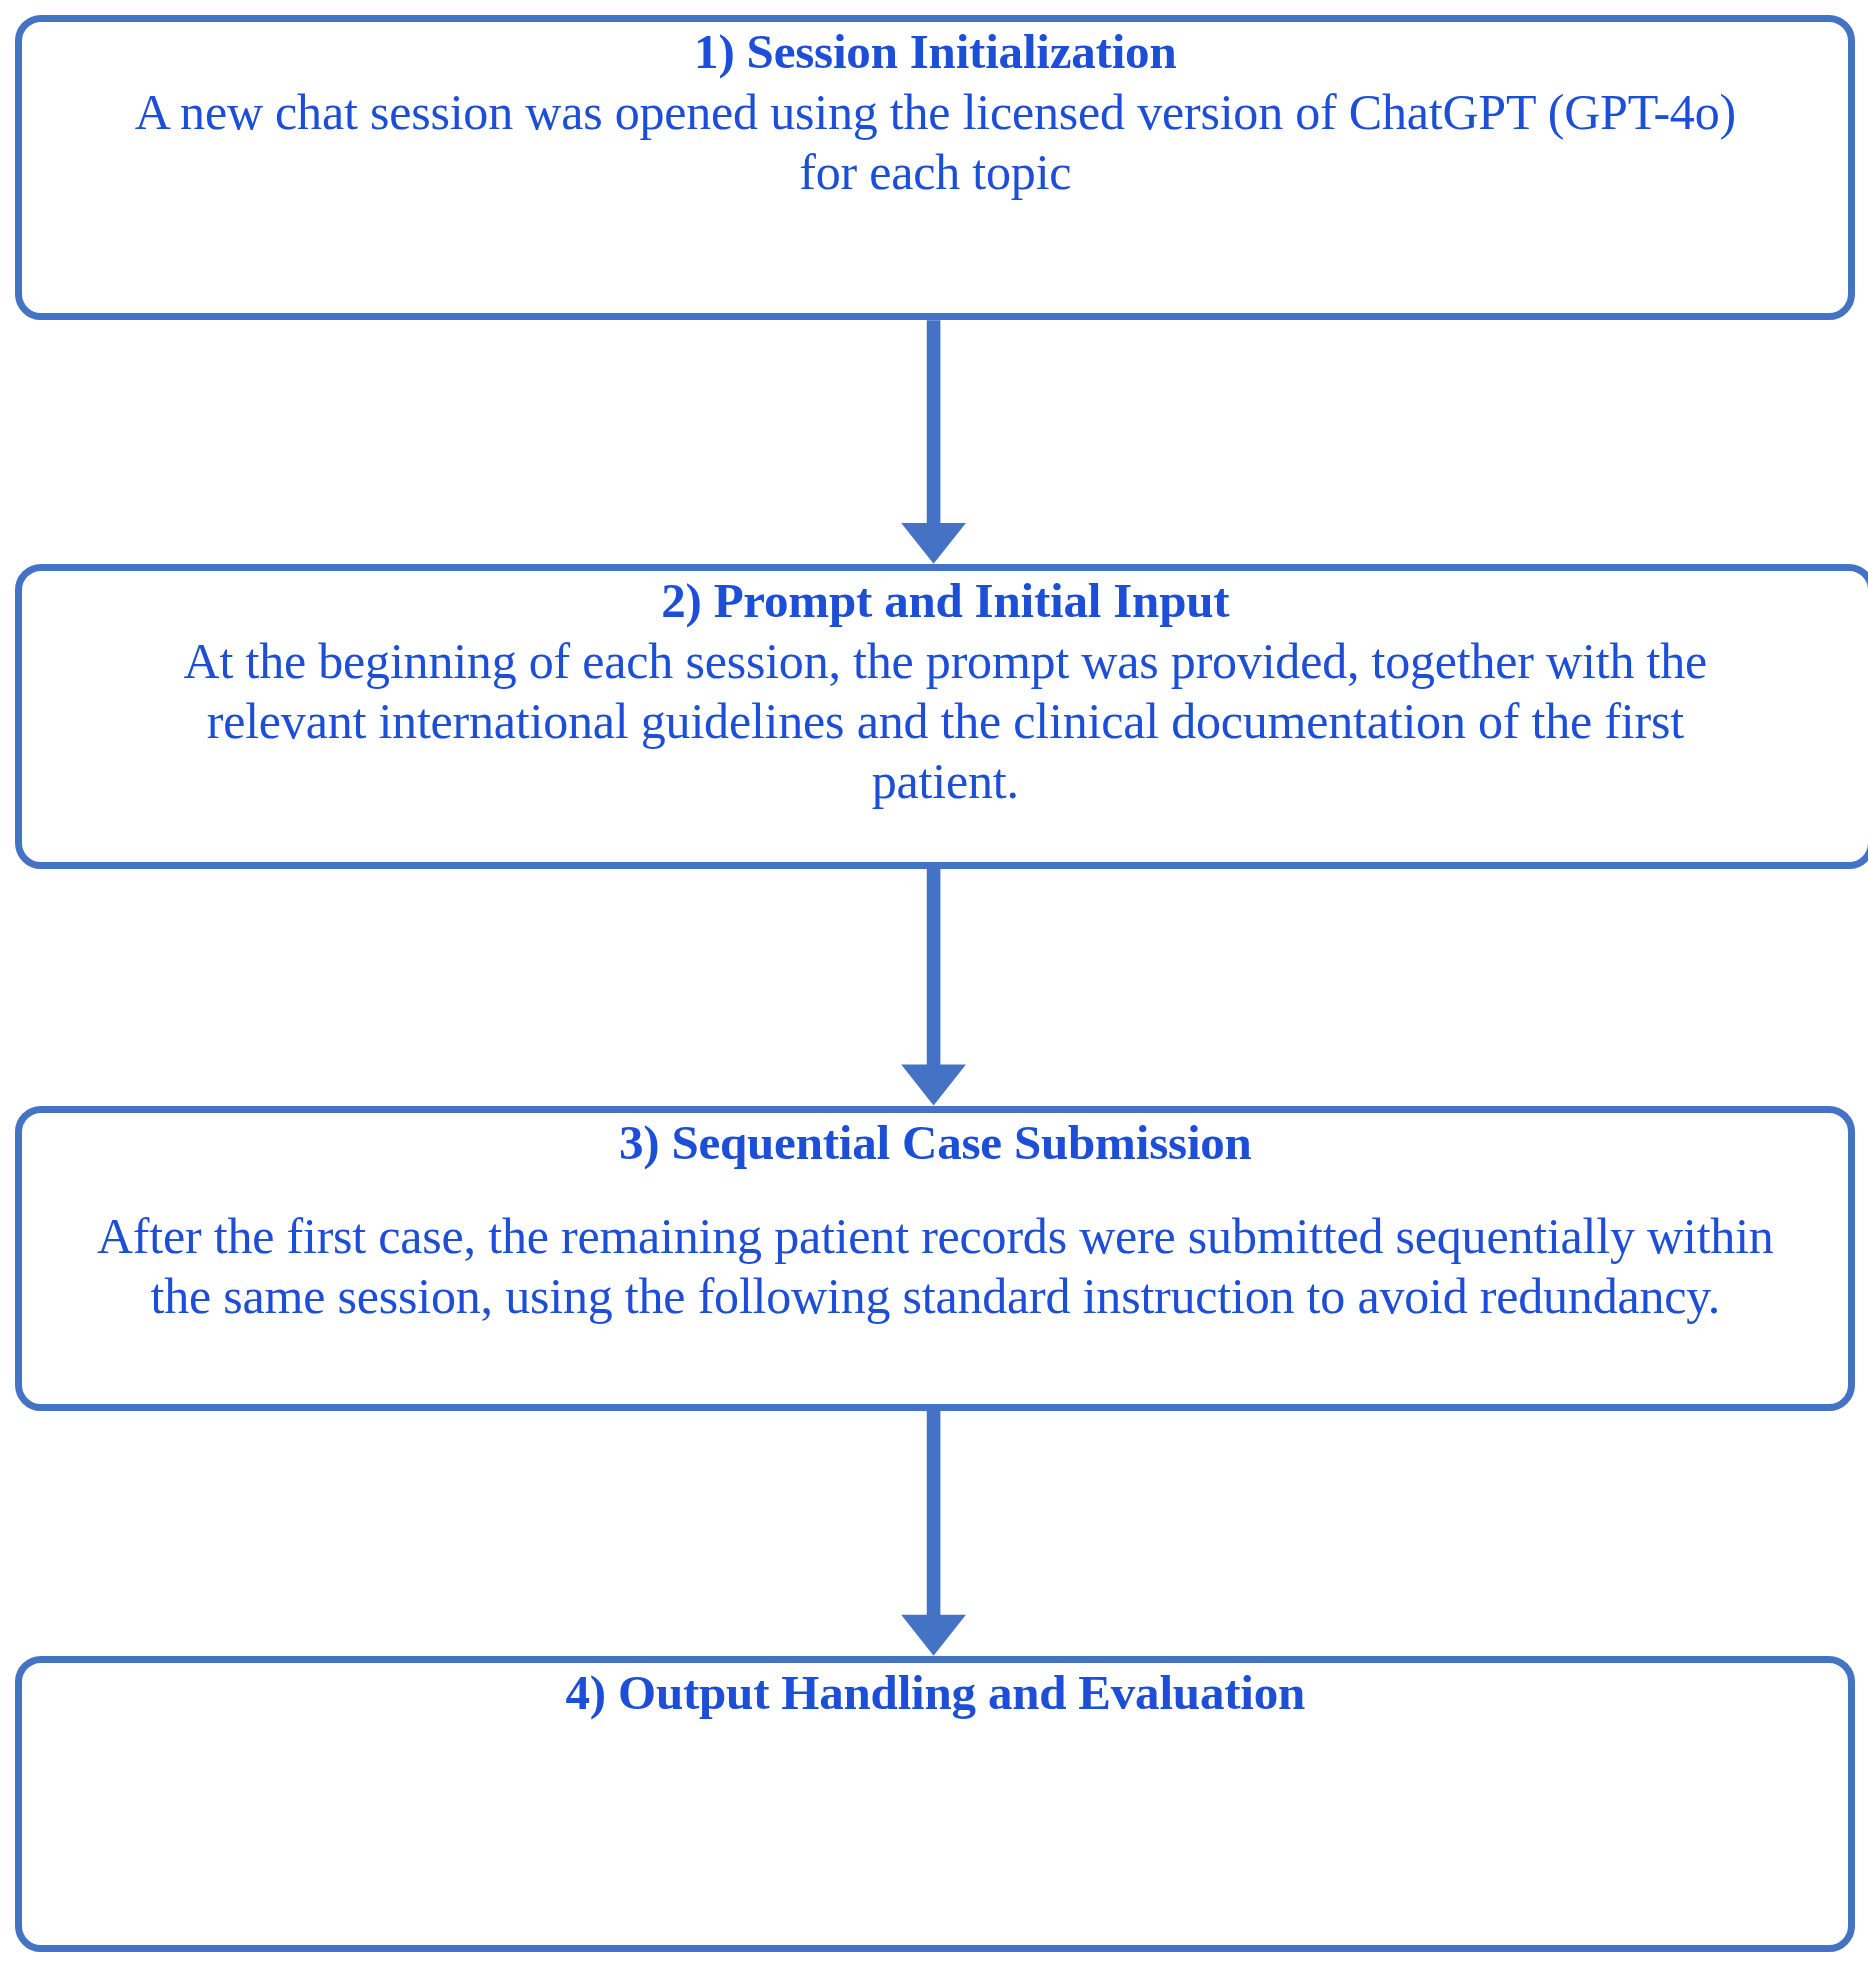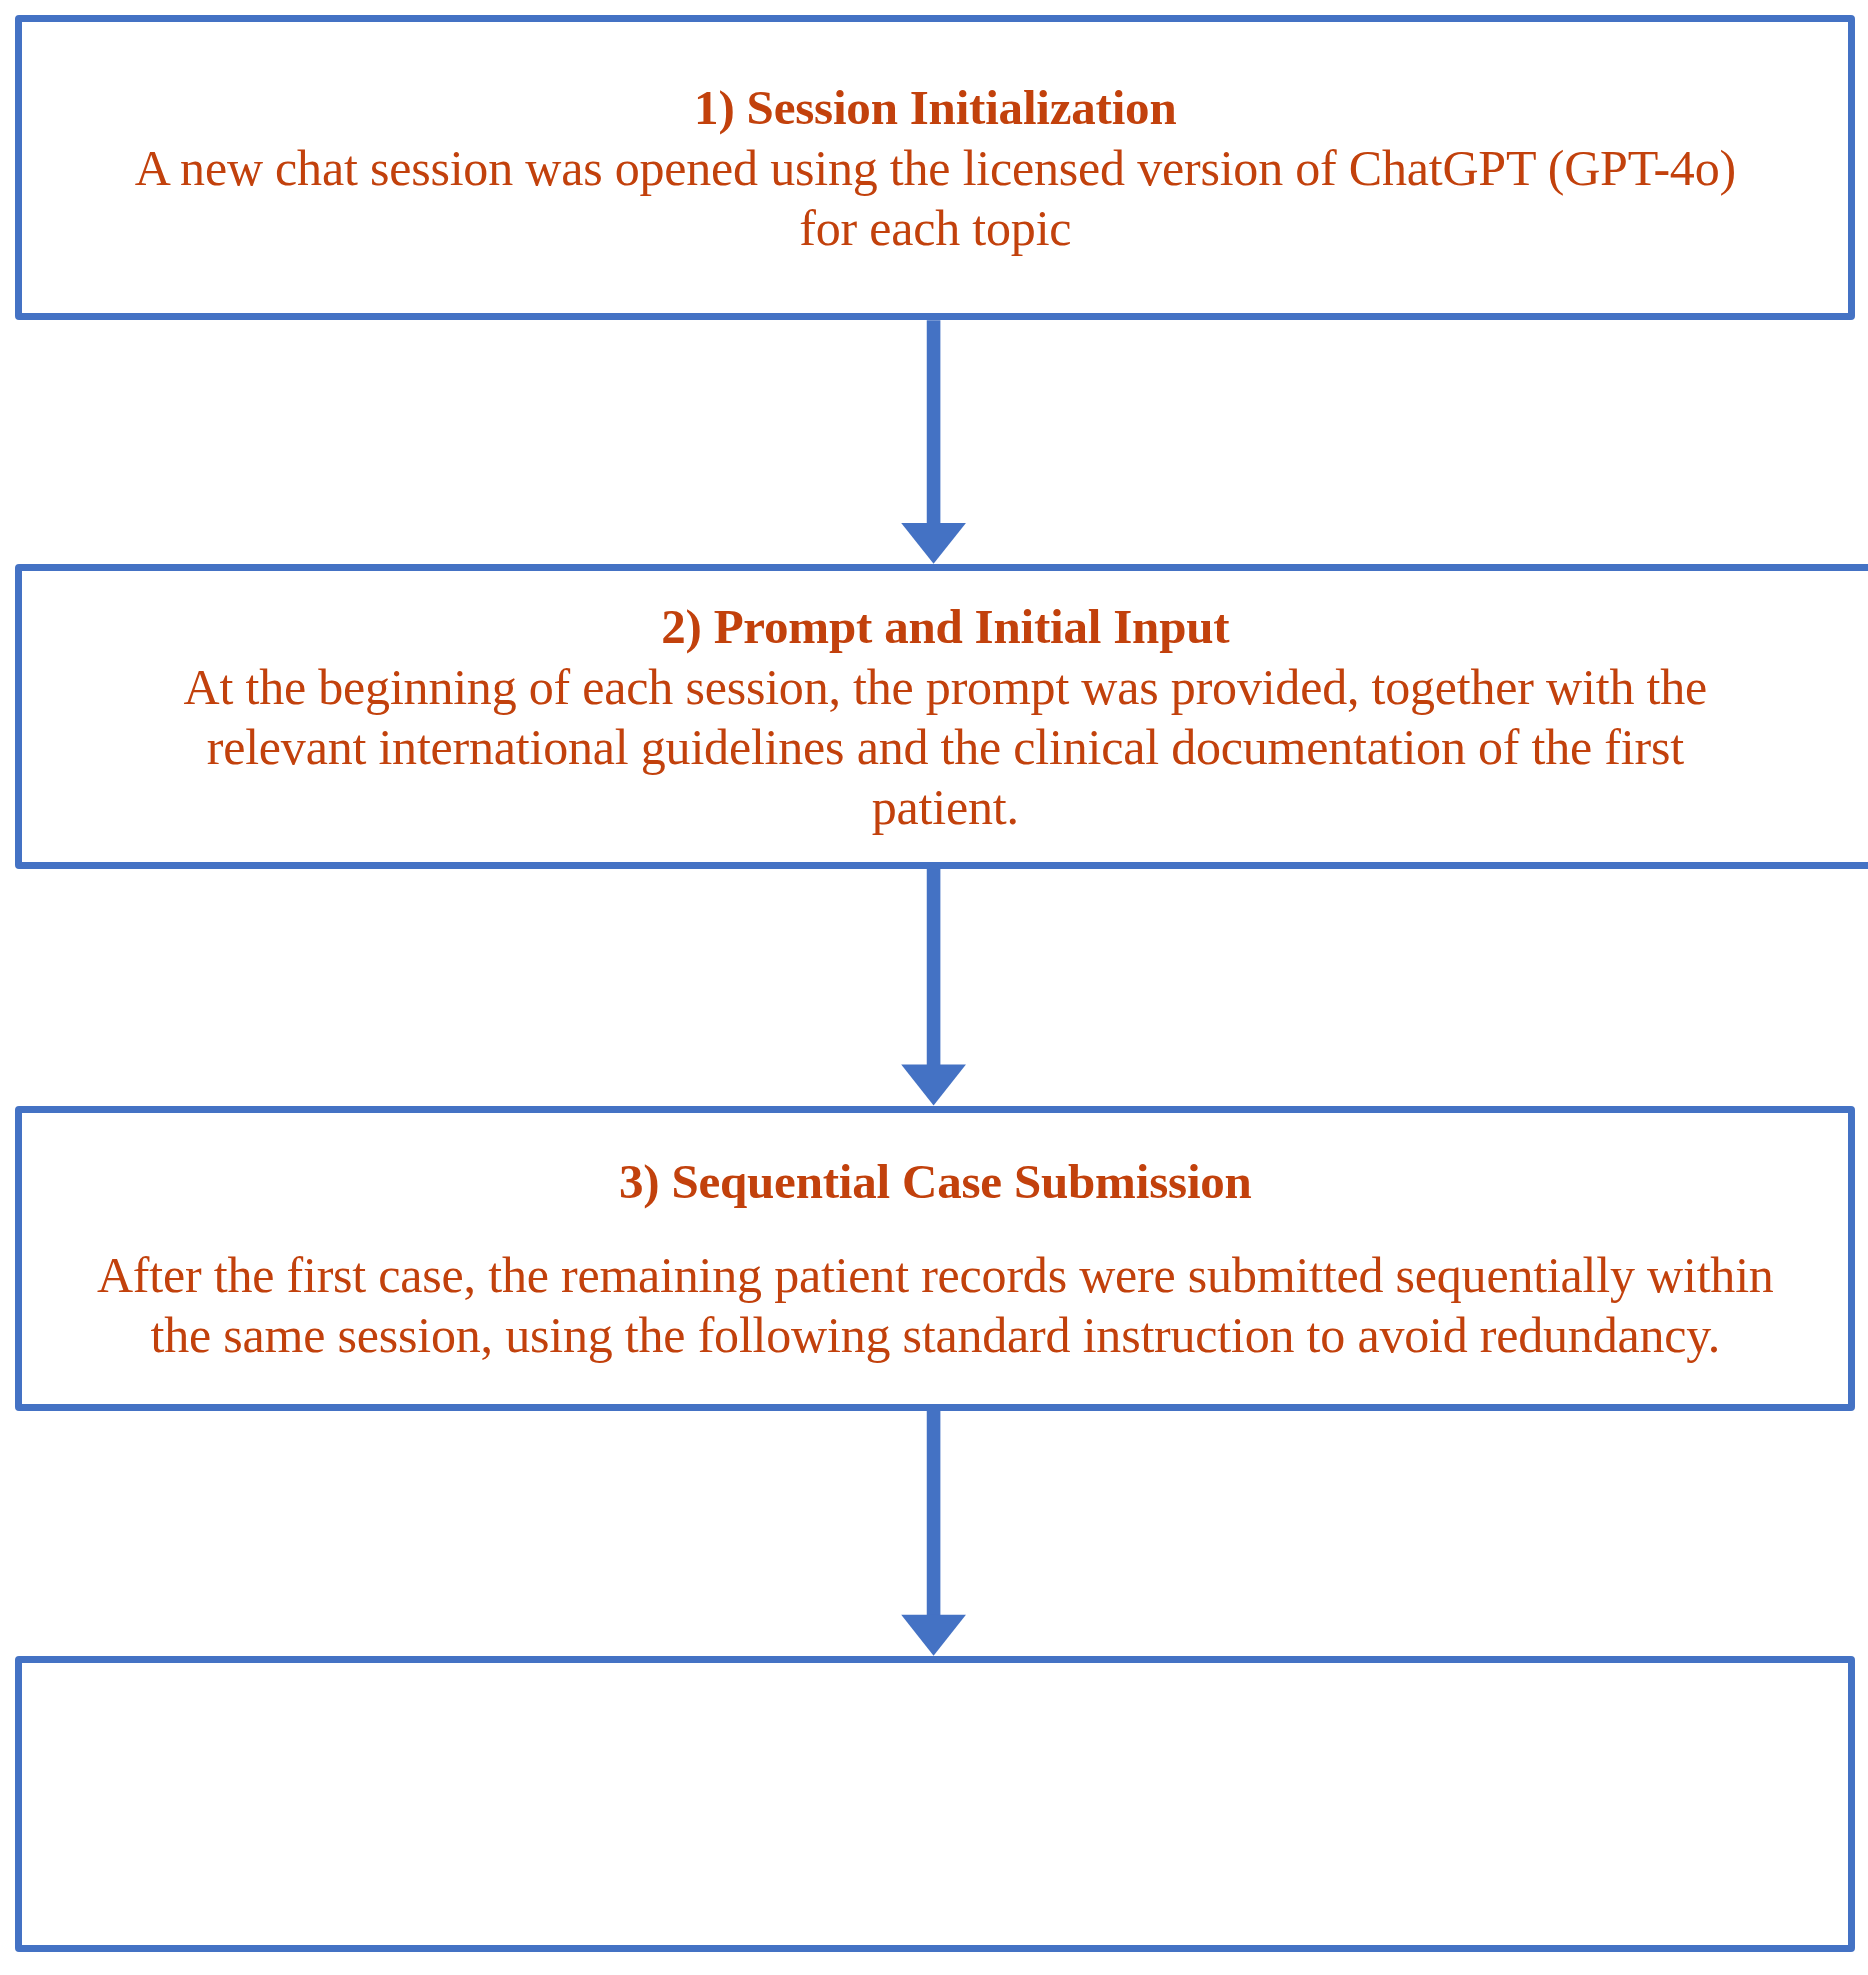--- a/index.html
+++ b/index.html
@@ -20,27 +20,26 @@
     inset: 0;
     width: 1868px;
     height: 1975px;
   }
 
   .flow-box {
     position: absolute;
     box-sizing: border-box;
     background: #ffffff;
     border: 7.7px solid #4472C4;
-    border-radius: 4px;
+    border-radius: 26px;
     display: flex;
     flex-direction: column;
     align-items: center;
-    justify-content: center;
     text-align: center;
-    color: #c2410c;
+    color: #1d4ed8;
   }
 
   .box-title {
     font-size: 49px;
     font-weight: bold;
     line-height: 60px;
     letter-spacing: -0.2px;
     white-space: nowrap;
   }
 
@@ -104,16 +103,17 @@
     <div class="box-title">2) Prompt and Initial Input</div>
     <div class="box-body">At the beginning of each session, the prompt was provided, together with the relevant international guidelines and the clinical documentation of the first patient.</div>
   </div>
 
   <div class="flow-box" id="box-3">
     <div class="box-title">3) Sequential Case Submission</div>
     <div class="box-body">After the first case, the remaining patient records were submitted sequentially within the same session, using the following standard instruction to avoid redundancy.</div>
   </div>
 
   <div class="flow-box" id="box-4">
+    <div class="box-title">4) Output Handling and Evaluation</div>
   </div>
 
 </div>
 
 
 </body></html>

